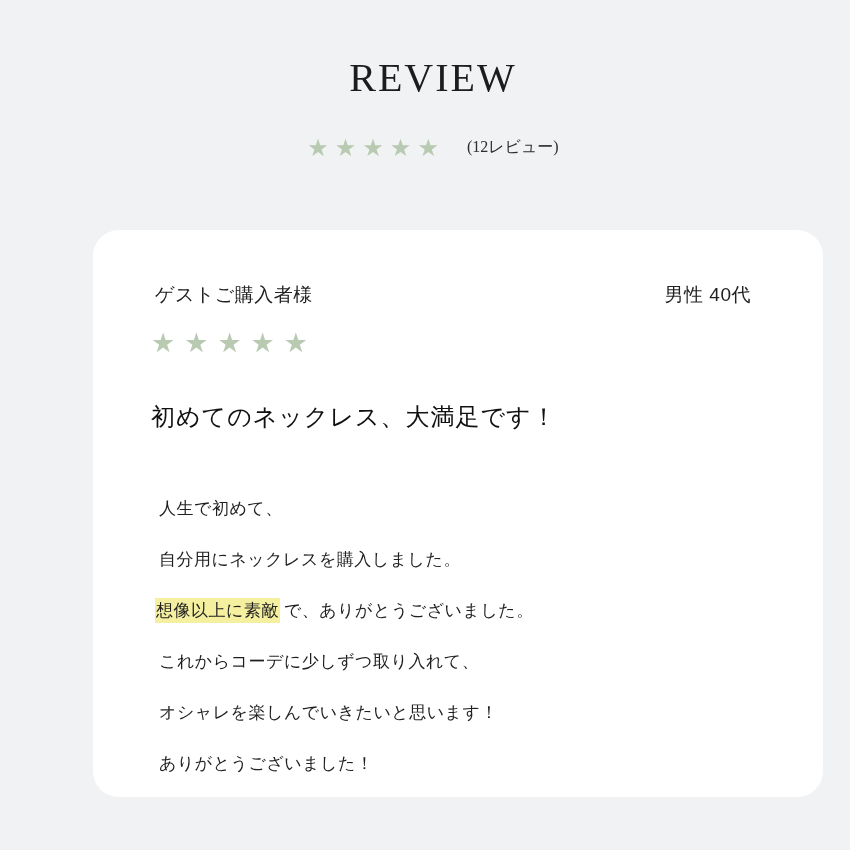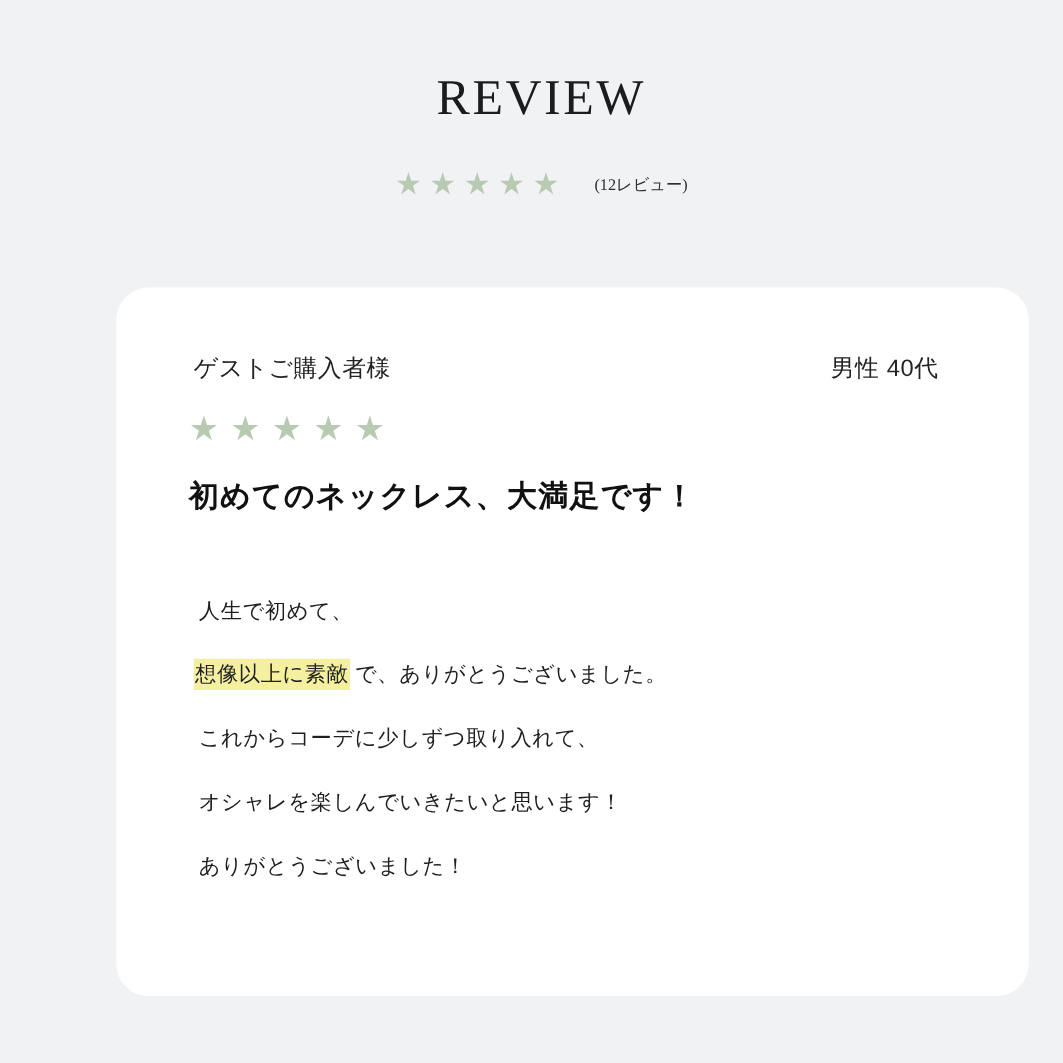--- a/index.html
+++ b/index.html
@@ -35,21 +35,21 @@
   }
   .stars-sm {
     color: #b8cbb2;
     font-size: 24px;
     letter-spacing: 6px;
     line-height: 1;
     white-space: nowrap;
   }
   .review-count {
     font-family: "Liberation Serif", "DejaVu Serif", serif;
-    font-size: 13px;
+    font-size: 16px;
     color: #2e2e2e;
     line-height: 1;
     padding-top: 2px;
   }
   .subtitle {
     margin-top: 26px;
     font-size: 29px;
     font-weight: 400;
     color: #242424;
     letter-spacing: 0.5px;
@@ -83,23 +83,23 @@
   }
   .stars-lg {
     margin-top: 10px;
     color: #b8cbb2;
     font-size: 27px;
     letter-spacing: 9px;
     line-height: 1;
     white-space: nowrap;
   }
   .review-heading {
-    margin-top: 16px;
+    margin-top: 36px;
     font-size: 24px;
-    font-weight: 700;
+    font-weight: 400;
     color: #111111;
     letter-spacing: 1px;
   }
   .review-body { margin-top: 42px; }
   .body-line {
     font-size: 17px;
     line-height: 43px;
     color: #1f1f1f;
     letter-spacing: 0.5px;
     white-space: nowrap;
@@ -139,20 +139,21 @@
       <span class="reviewer-name">ゲストご購入者様</span>
       <span class="reviewer-demographic">男性 40代</span>
     </div>
 
     <div class="stars-lg">★★★★★</div>
 
     <h3 class="review-heading">初めてのネックレス、大満足です！</h3>
 
     <div class="review-body">
         <p class="body-line"><span>人生で初めて、</span></p>
+        <p class="body-line"><span>自分用にネックレスを購入しました。</span></p>
         <p class="body-line"><span class="highlight">想像以上に素敵</span><span>で、ありがとうございました。</span></p>
         <p class="body-line"><span>これからコーデに少しずつ取り入れて、</span></p>
         <p class="body-line"><span>オシャレを楽しんでいきたいと思います！</span></p>
         <p class="body-line"><span>ありがとうございました！</span></p>
       </div>
   </div>
 
 
 </div>
 

